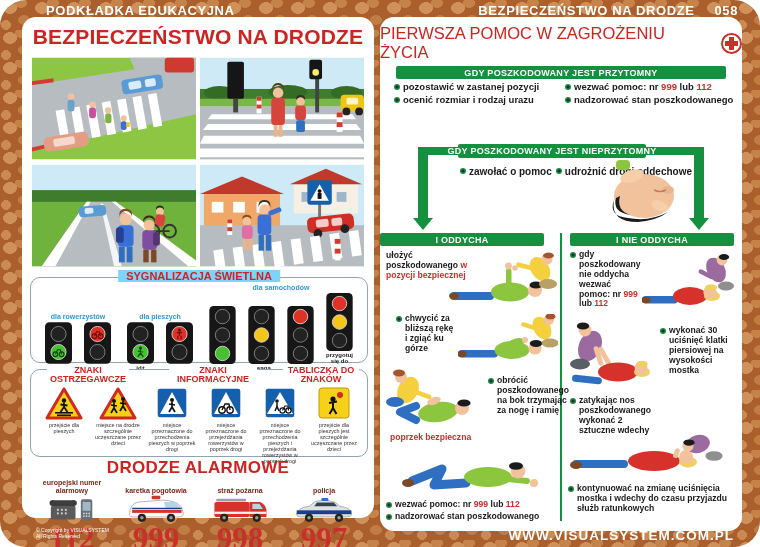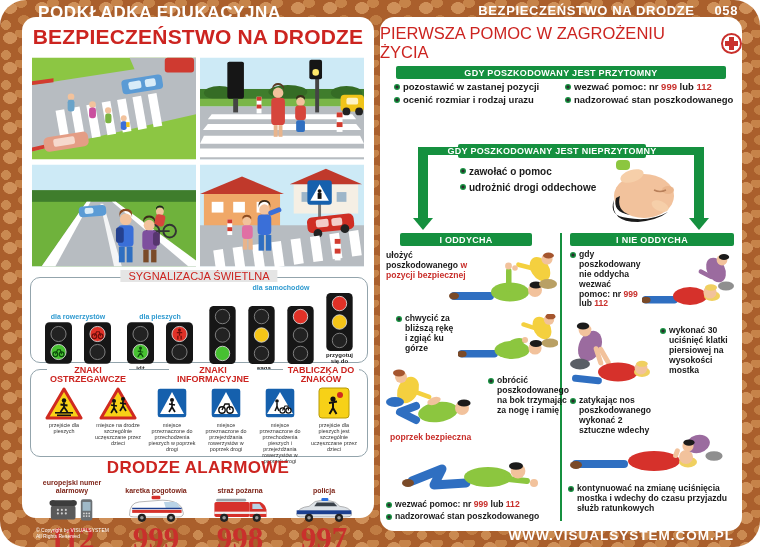--- a/index.html
+++ b/index.html
@@ -5,35 +5,35 @@
   html,body{margin:0;padding:0;background:#fff;}
   .mat{position:relative;width:760px;height:547px;border-radius:26px;overflow:hidden;
     font-family:"Liberation Sans",sans-serif;
     background:
       radial-gradient(7px 6px at 10px 8px, #cf9059 96%, transparent 100%),
       radial-gradient(6px 5px at 24px 20px, #c07c43 96%, transparent 100%),
       radial-gradient(5px 5px at 6px 25px, #ca8a51 96%, transparent 100%),
       radial-gradient(6px 5px at 21px 3px, #c68349 96%, transparent 100%),
       #aa5f2c;
     background-size:32px 30px;}
-  .hdr-left{position:absolute;left:38px;top:3px;color:#fff;font-weight:bold;font-size:17px;letter-spacing:.6px;}
+  .hdr-left{position:absolute;left:46px;top:3px;color:#fff;font-weight:bold;font-size:13px;letter-spacing:.6px;}
   .hdr-right{position:absolute;right:22px;top:3px;color:#fff;font-weight:bold;font-size:13px;letter-spacing:.6px;display:flex;gap:20px;}
   .panel{position:absolute;background:#fff;border-radius:14px;}
   .panel-left{left:22px;top:17px;width:352px;height:501px;}
   .panel-right{left:380px;top:17px;width:362px;height:514px;}
   .site{position:absolute;right:26px;bottom:4px;color:#fff;font-weight:bold;font-size:13.5px;letter-spacing:1px;}
   .copy{position:absolute;left:36px;bottom:8px;color:#fff;font-size:5px;line-height:1.2;}
 
   
   .lp-title{margin-top:8px;text-align:center;font-size:21px;font-weight:bold;color:#cc2420;letter-spacing:.2px;}
   .scenes{position:absolute;left:10px;top:40px;width:332px;height:210px;display:grid;grid-template-columns:1fr 1fr;grid-template-rows:1fr 1fr;gap:4px;}
   .scenes svg{width:100%;height:100%;display:block;}
   .obox{position:absolute;border:1.5px solid #93a4ac;border-radius:10px;background:#fff;}
   .signals-box{left:8px;top:260px;width:336px;height:84px;}
-  .box-legend{position:absolute;top:-8px;left:50%;transform:translateX(-50%);background:#e5e5e5;padding:0 8px;color:#cc2420;font-weight:normal;font-size:11px;white-space:nowrap;}
+  .box-legend{position:absolute;top:-8px;left:50%;transform:translateX(-50%);background:#7dd3fc;padding:0 8px;color:#cc2420;font-weight:bold;font-size:11px;white-space:nowrap;}
   .signals-row{display:flex;justify-content:space-around;align-items:flex-end;padding:6px 6px 2px;}
   .siggroup{display:flex;flex-direction:column;align-items:center;}
   .siglabel{color:#2e9ad0;font-weight:bold;font-size:7px;margin-bottom:2px;white-space:nowrap;}
   .lightrow{display:flex;gap:9px;align-items:flex-end;}
   .lightcol{display:flex;flex-direction:column;align-items:center;width:30px;}
   .lightcap{font-size:6px;color:#222;text-align:center;line-height:1.05;margin-top:1px;font-weight:bold;}
   .signs-box{left:8px;top:352px;width:336px;height:86px;}
   .signtitle{position:absolute;top:-4px;background:#fff;color:#cc2420;font-weight:bold;font-size:9px;line-height:1.05;text-align:center;}
   .st1{left:16px;width:82px;} .st2{left:138px;width:88px;} .st3{left:252px;width:76px;}
   .signs-row{display:flex;justify-content:space-between;padding:17px 7px 2px;}
@@ -58,23 +58,23 @@
   .b{display:flex;gap:3px;align-items:flex-start;line-height:1.15;}
   .dot{width:6px;height:6px;border-radius:50%;flex:none;margin-top:2px;background:radial-gradient(circle,#2d2d2d 0 34%,#15903f 40%);}
   .rd{color:#c9302c;}
   .unc{position:absolute;left:0;top:119px;width:100%;height:96px;}
   .unc-h{position:absolute;left:38px;right:38px;top:11px;height:8px;background:#15903f;}
   .unc-label{position:absolute;left:78px;right:96px;top:8px;height:14px;}
   .arm{position:absolute;top:11px;width:10px;height:72px;background:#15903f;}
   .arm-l{left:38px;} .arm-r{right:38px;}
   .ah{position:absolute;top:82px;width:0;height:0;border-left:10px solid transparent;border-right:10px solid transparent;border-top:12px solid #15903f;}
   .ah-l{left:33px;} .ah-r{right:33px;}
-  .unc-bullets{position:absolute;left:80px;top:30px;font-size:10px;font-weight:bold;color:#1a1a1a;display:flex;flex-direction:column;gap:4px;}
+  .unc-bullets{position:absolute;left:80px;top:30px;font-size:10px;font-weight:bold;color:#1a1a1a;display:flex;flex-direction:row;gap:4px;}
   .airway{position:absolute;right:52px;top:16px;width:92px;height:74px;}
-  .colhdr-l{position:absolute;left:20px;top:216px;width:132px;}
+  .colhdr-l{position:absolute;left:0;top:216px;width:164px;}
   .colhdr-r{position:absolute;left:190px;top:216px;width:164px;}
   .divider{position:absolute;left:180px;top:216px;bottom:10px;width:2px;background:#15903f;}
   .col{position:absolute;top:233px;font-size:8.6px;font-weight:bold;color:#1a1a1a;}
   .col-l{left:6px;width:172px;} .col-r{left:188px;width:168px;}
   .row{position:relative;}
   .abs{position:absolute;}
   .figsvg{display:block;}
 </style>
 </head>
 <body>

